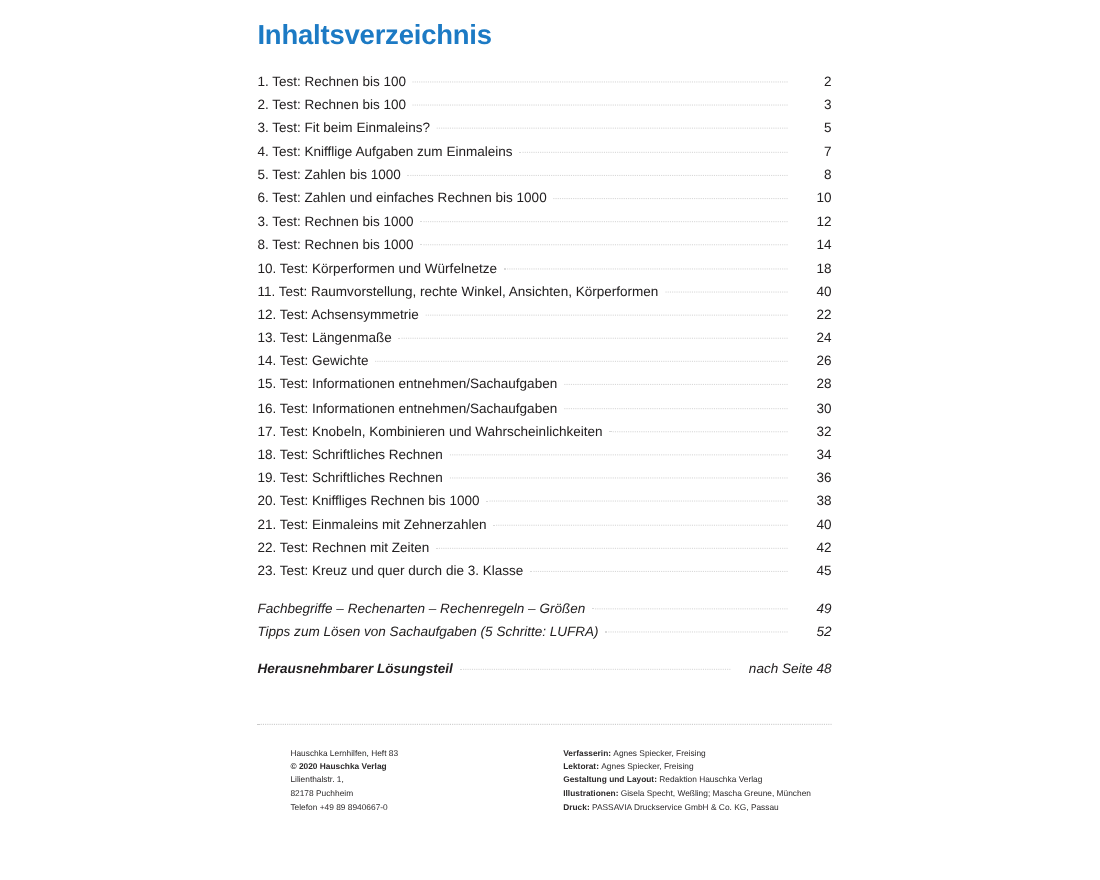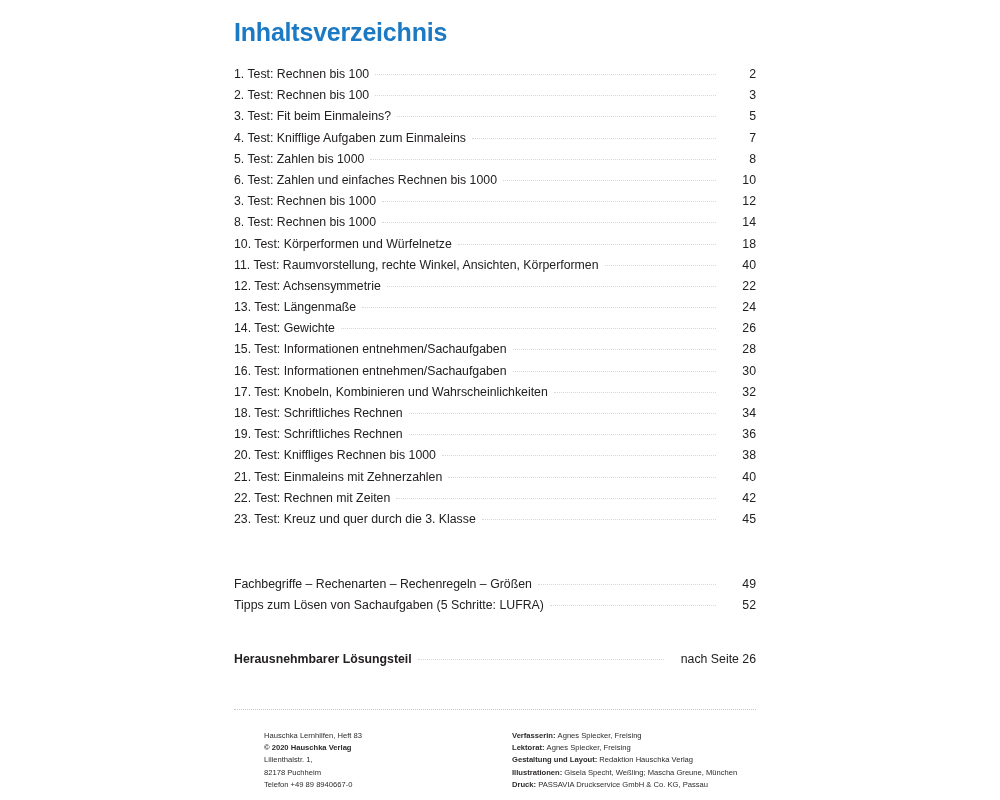--- a/index.html
+++ b/index.html
@@ -88,22 +88,22 @@
   .toc-row.bold .entry-page {
     font-weight: bold;
   }
 
   .toc-row.wide-page .entry-page {
     width: 86px;
     font-weight: normal;
   }
 
   
-  .group-gap-lg { margin-top: 44px; }
-  .group-gap-md { margin-top: 32px; }
+  .group-gap-lg { margin-top: 13px; font-style: italic; }
+  .group-gap-md { margin-top: 12px; font-style: italic; }
 
   
   .footer-divider {
     margin-top: 36px;
     border: 0;
     border-top: 1px dotted #c9c9c9;
     height: 0;
     width: 522px;
   }
 
@@ -261,21 +261,21 @@
           <span class="entry-label">Tipps zum Lösen von Sachaufgaben (5 Schritte: LUFRA)</span>
           <span class="leader"></span>
           <span class="entry-page">52</span>
         </li>
       </ul>
 
     <ul class="toc-list group-gap-md" id="solution-list">
         <li class="toc-row bold wide-page">
           <span class="entry-label">Herausnehmbarer Lösungsteil</span>
           <span class="leader"></span>
-          <span class="entry-page">nach Seite 26</span>
+          <span class="entry-page">nach Seite 48</span>
         </li>
       </ul>
 
     <hr class="footer-divider">
 
     <div class="footer">
       <div class="footer-col-left" id="footer-left">
           <p>Hauschka Lernhilfen, Heft 83</p>
           <p class="strong">© 2020 Hauschka Verlag</p>
           <p>Lilienthalstr. 1,</p>

